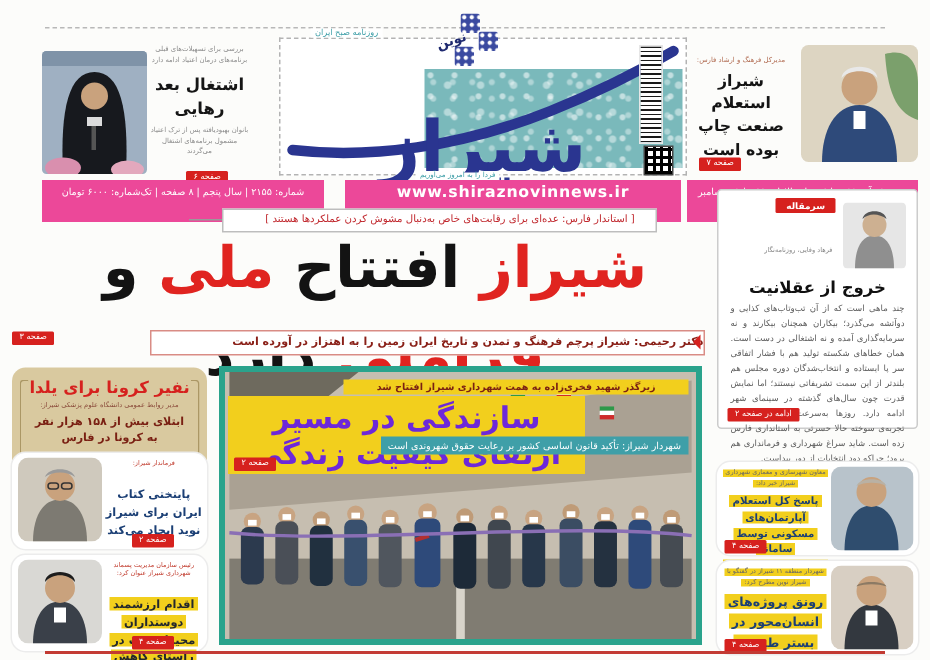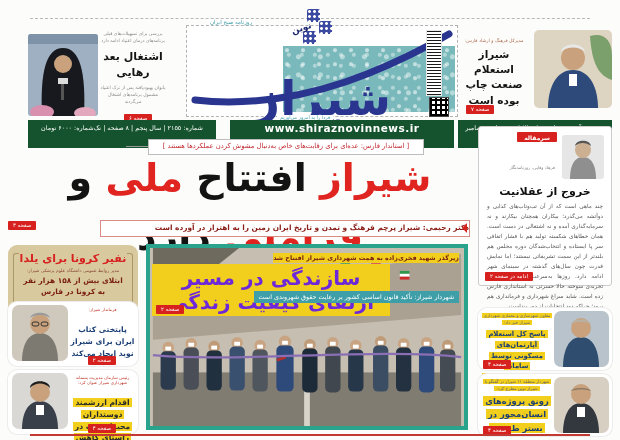--- a/index.html
+++ b/index.html
@@ -37,43 +37,43 @@
       background-image:repeating-linear-gradient(0deg,#000 0 2px,transparent 2px 5px),
                        repeating-linear-gradient(90deg,#000 0 2px,#fff 2px 5px);}
   .tr-story{position:absolute;top:26px;left:458px;width:154px;height:94px;}
   .tr-photo{position:absolute;top:4px;left:76px;width:78px;height:78px;border-radius:5px;}
   .tr-text{position:absolute;top:12px;left:0;width:72px;text-align:center;}
   .tr-kicker{font-size:4.6px;color:#b06a50;}
   .tr-title{font-size:10.5px;font-weight:bold;color:#141414;line-height:1.45;margin-top:4px;}
   .tr-tag{position:absolute;bottom:6px;left:8px;}
   .tl-tag{position:absolute;top:86px;left:96px;}
   
-  .bar{position:absolute;top:120px;height:28px;background:#14532d;color:#fff;
+  .bar{position:absolute;top:120px;height:28px;background:#ec4899;color:#fff;
        font-size:6.4px;line-height:16px;text-align:center;}
   .bar-left{left:28px;width:188px;}
   .bar-center{left:230px;width:224px;font-weight:bold;font-size:10.5px;direction:ltr;letter-spacing:.5px;}
   .bar-right{left:458px;width:154px;}
   
   .kicker-box{position:absolute;top:139px;left:148px;width:274px;height:14px;border:1px solid #bdbdbd;
-              background:#fff;color:#c0272d;font-size:6.8px;line-height:13px;text-align:center;}
+              background:#fff;color:#c0272d;font-size:6.8px;line-height:13px;text-align:center;padding-left:14px;}
   .kicker-line{position:absolute;top:146px;left:126px;width:22px;border-top:1px solid #9a9a9a;}
   .headline{position:absolute;top:149px;left:30px;width:440px;text-align:center;
             font-size:38px;font-weight:bold;line-height:1.55;letter-spacing:-1px;}
   .headline .red{color:#e02420;} .headline .blk{color:#131313;}
   .subhead{position:absolute;top:220px;left:100px;width:368px;height:15px;border:1px solid #d98c85;
            background:#fff;color:#8a2018;font-size:7.4px;line-height:14px;text-align:right;font-weight:bold;}
   .subhead-arrow{position:absolute;top:2px;right:2px;width:0;height:0;
                  border:5px solid transparent;border-right-color:#d6211e;}
   .main-tag{position:absolute;top:221px;left:8px;}
   
   .photo-frame{position:absolute;top:244px;left:146px;width:322px;height:186px;
                border:4px solid #2aa38c;box-sizing:border-box;background:#c6beb0;}
   .photo-frame svg{display:block;width:100%;height:100%;}
   .photo-kicker{position:absolute;top:5px;right:5px;background:#f2cf1d;color:#7a2013;
-                font-size:6.4px;padding:1px 0;font-weight:bold;}
+                font-size:6.4px;padding:1px 22px;font-weight:bold;}
   .photo-headline{position:absolute;top:16px;left:2px;width:238px;background:#f2cf1d;color:#6d28d9;
                   font-weight:bold;font-size:20px;padding:2px 4px;text-align:center;box-sizing:border-box;}
   .photo-sub{position:absolute;top:43px;right:5px;background:#3f9fa8;color:#fff;font-size:6.4px;padding:2px 5px;}
   .photo-tag{position:absolute;top:57px;left:6px;}
   
   .corona-box{position:absolute;top:245px;left:8px;width:130px;height:74px;background:#d9c99f;
               border-radius:9px;text-align:center;box-sizing:border-box;padding-top:7px;}
   .corona-box::before,.corona-box::after{content:"";position:absolute;top:8px;bottom:8px;width:5px;
               border:1px solid #ab9765;}
   .corona-box::before{left:5px;border-right:none;border-radius:3px 0 0 3px;}

